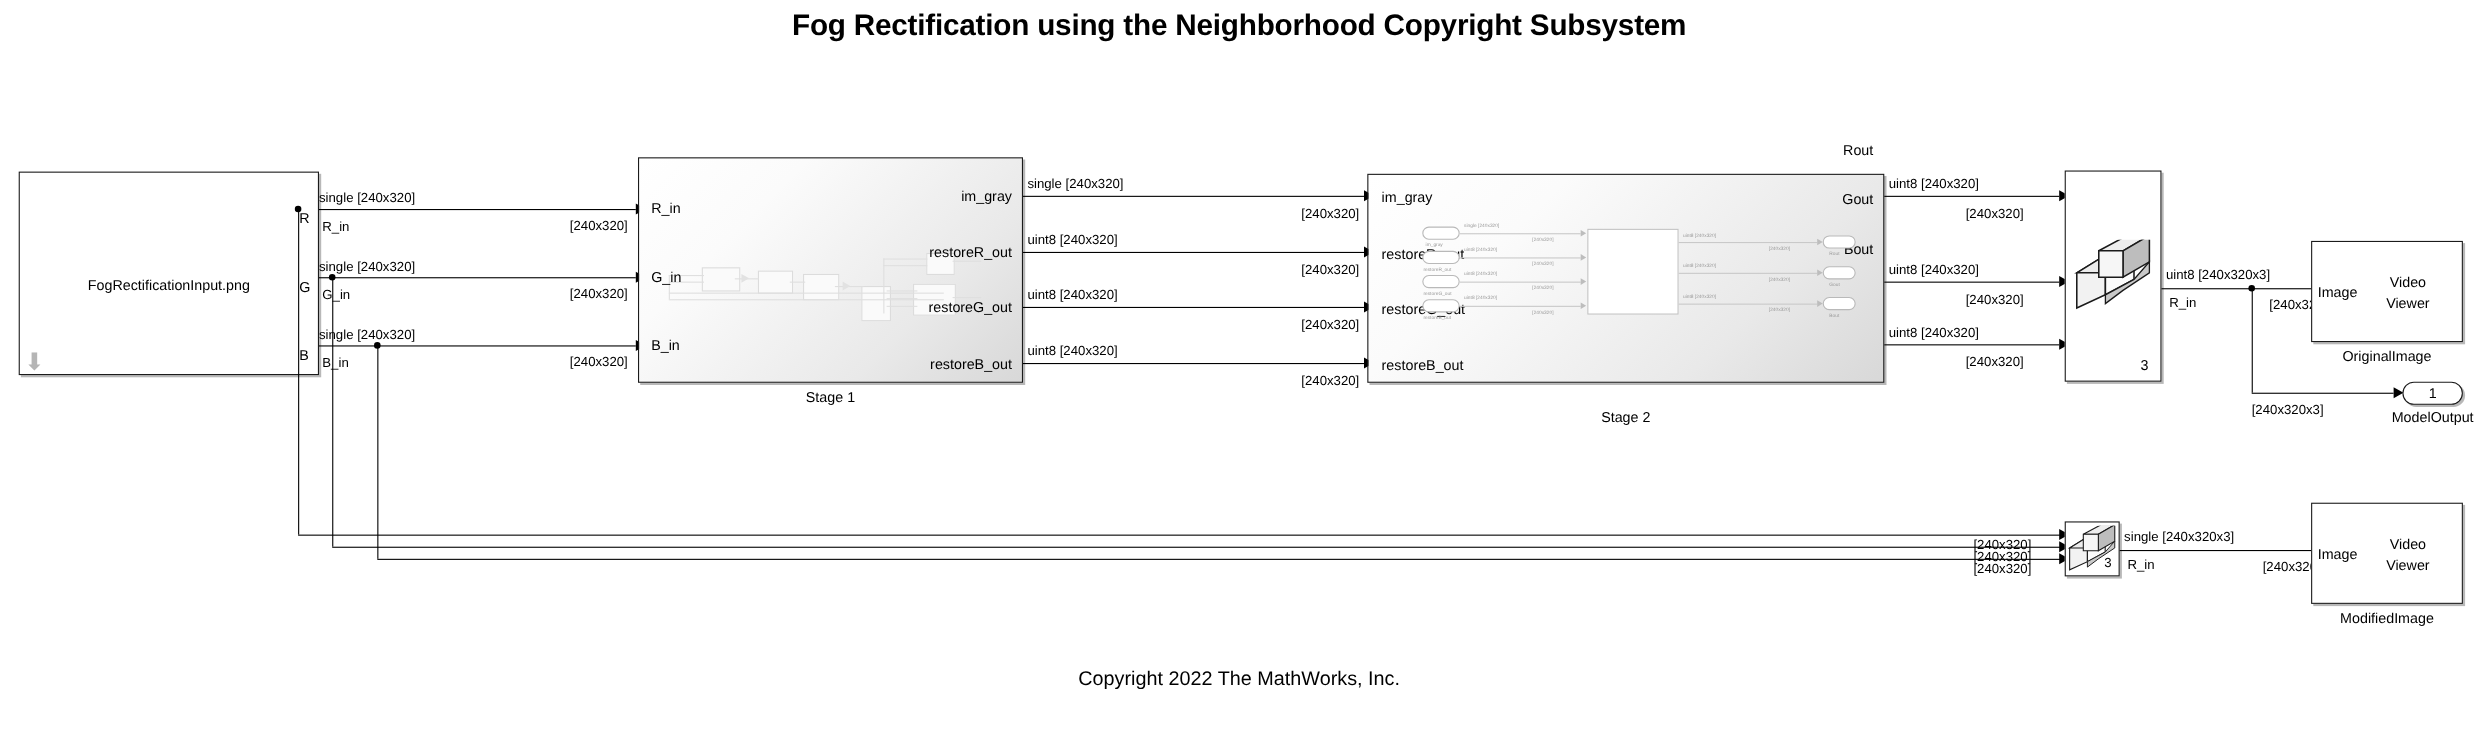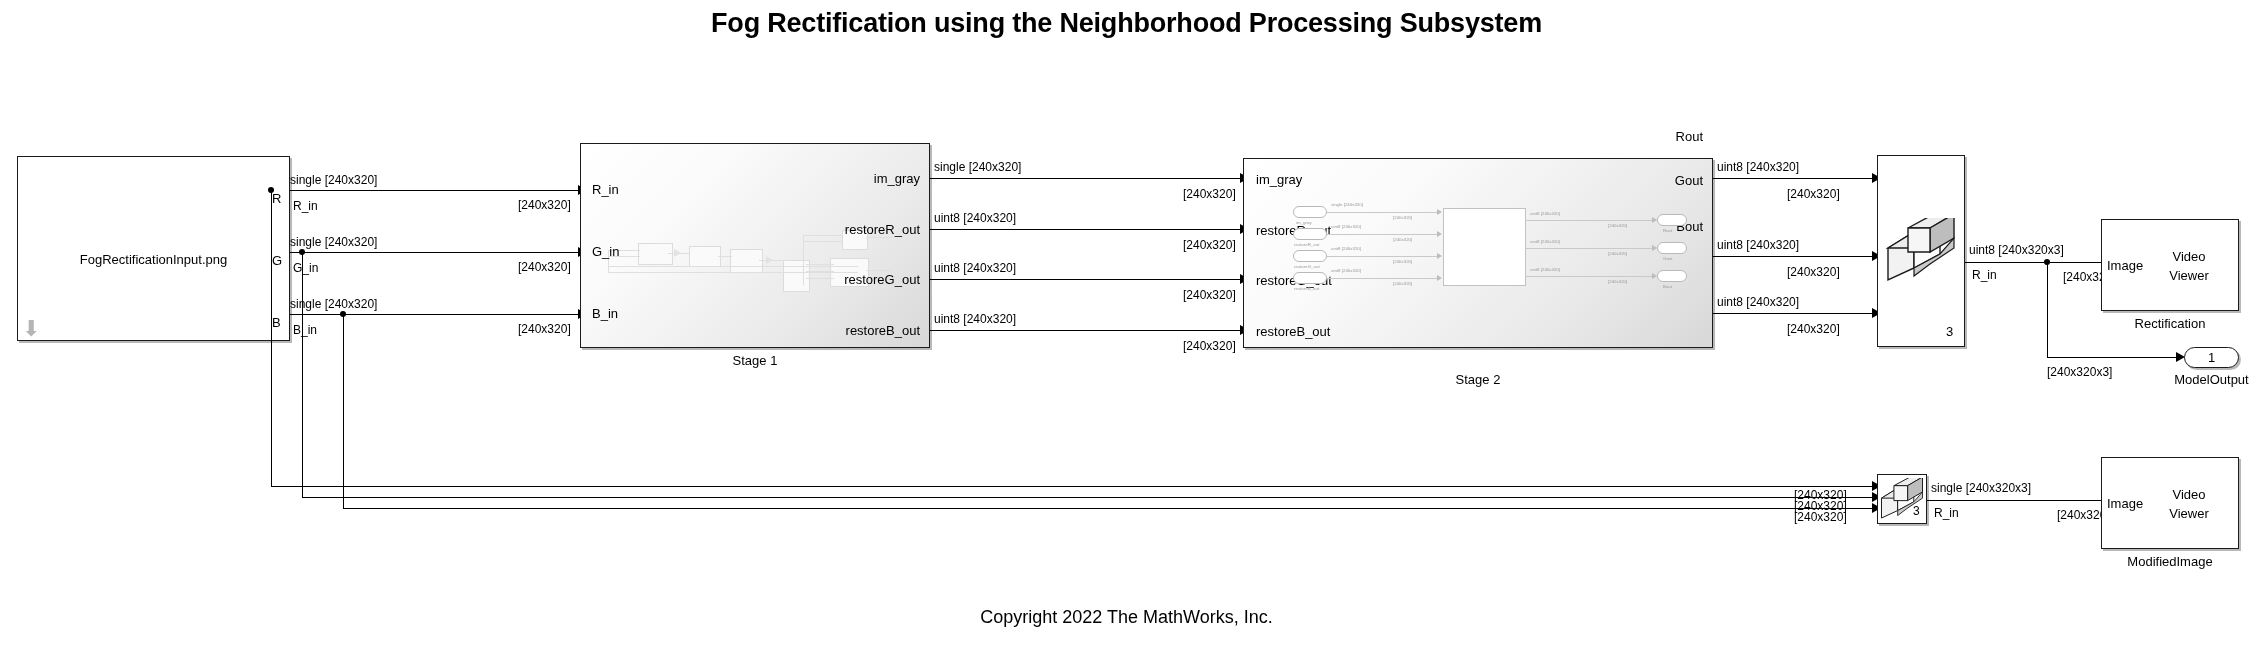--- a/index.html
+++ b/index.html
@@ -52,21 +52,21 @@
   .mtxt{position:absolute;font-size:4.4px;color:#9a9a9a;white-space:nowrap;}
 
   
   .dnarrow{position:absolute;color:#b5b5b5;font-size:22px;line-height:1;}
 </style>
 </head>
 <body>
 
 <div id="stage">
 
-  <div class="abs t title" style="left:0;top:10px;width:2253px;text-align:center;">Fog Rectification using the Neighborhood Processing Subsystem</div>
+  <div class="abs t title" style="left:0;top:10px;width:2253px;text-align:center;">Fog Rectification using the Neighborhood Copyright Subsystem</div>
 
   <div class="abs blk" style="left:17px;top:156px;width:273px;height:185px;"></div>
   <div class="abs t" style="left:17px;top:253px;width:273px;text-align:center;">FogRectificationInput.png</div>
   <div class="dnarrow" style="left:22px;top:318px;">⬇</div>
 
   <div class="abs t" style="left:272px;top:192px;">R</div>
   <div class="abs t" style="left:272px;top:254px;">G</div>
   <div class="abs t" style="left:272px;top:316px;">B</div>
 
   <div class="abs t sm" style="left:290px;top:174px;">single [240x320]</div>
@@ -250,21 +250,21 @@
   <div class="v" style="left:2047px;top:262px;height:95px;"></div>
   <div class="h" style="left:2047px;top:357px;width:129px;"></div>
   <div class="arrow" style="left:2176px;top:352px;"></div>
   <div class="abs t sm" style="left:2063px;top:271px;">[240x320x3]</div>
   <div class="abs t sm" style="left:2047px;top:366px;">[240x320x3]</div>
 
   <div class="abs blk" style="left:2101px;top:219px;width:138px;height:92px;"></div>
   <div class="abs t" style="left:2107px;top:259px;">Image</div>
   <div class="abs t" style="left:2143px;top:250px;width:92px;text-align:center;">Video</div>
   <div class="abs t" style="left:2143px;top:269px;width:92px;text-align:center;">Viewer</div>
-  <div class="abs blk-label" style="left:2101px;top:316px;width:138px;">Rectification</div>
+  <div class="abs blk-label" style="left:2101px;top:316px;width:138px;">OriginalImage</div>
 
   <div class="oport" style="left:2184px;top:347px;width:55px;height:21px;">
     <span>1</span>
   </div>
   <div class="abs blk-label" style="left:2160px;top:372px;width:103px;">ModelOutput</div>
 
   <div class="abs blk" style="left:1877px;top:474px;width:50px;height:50px;"></div>
   <svg class="cube" width="46" height="44" viewBox="0 0 74 66" style="left:1879px;top:478px;">
     <polygon points="4,30 30,14 30,50 4,62" fill="#f2f2f2" stroke="#1b1b1b" stroke-width="1.6"></polygon>
     <polygon points="4,30 30,14 56,14 30,30" fill="#ececec" stroke="#1b1b1b" stroke-width="1.6"></polygon>

